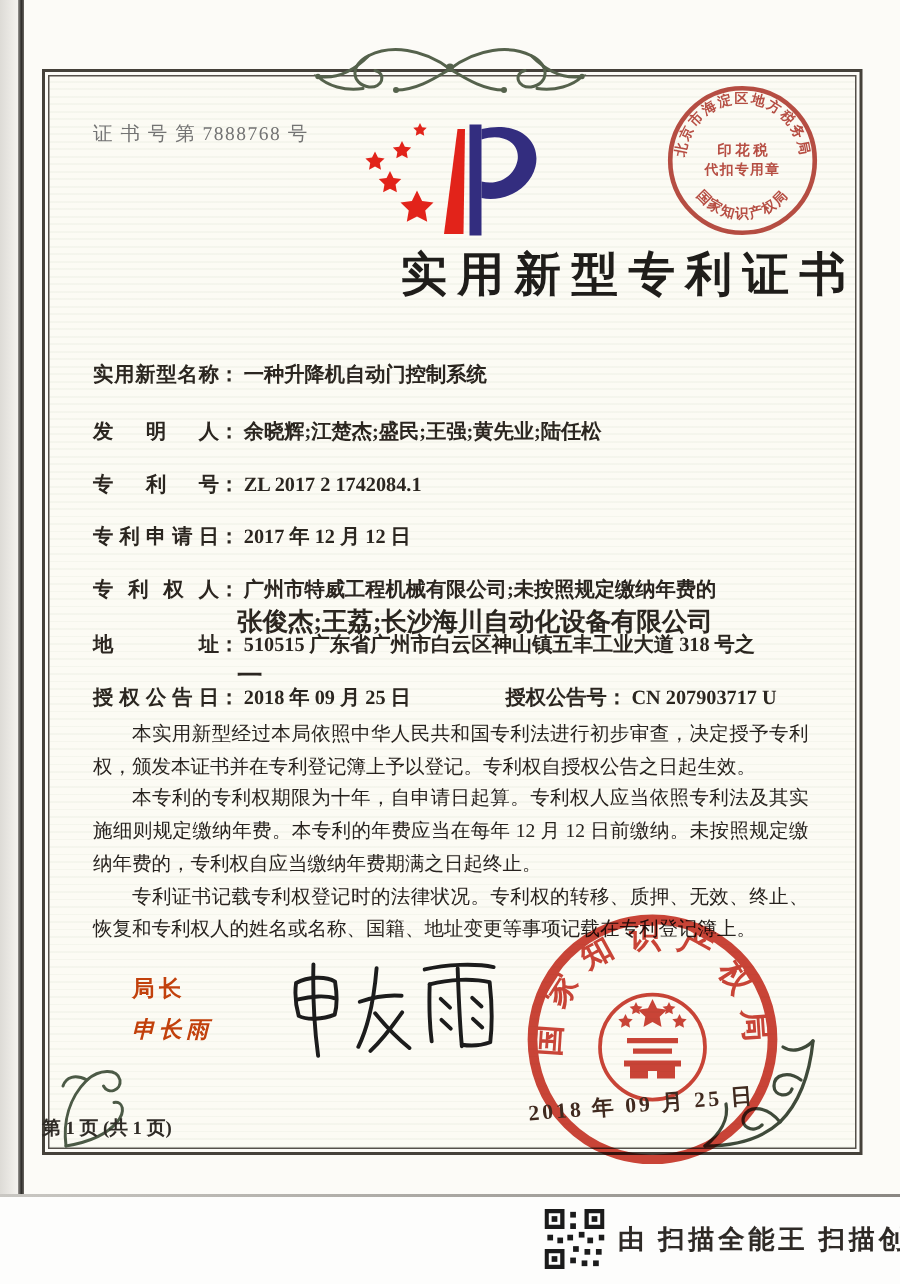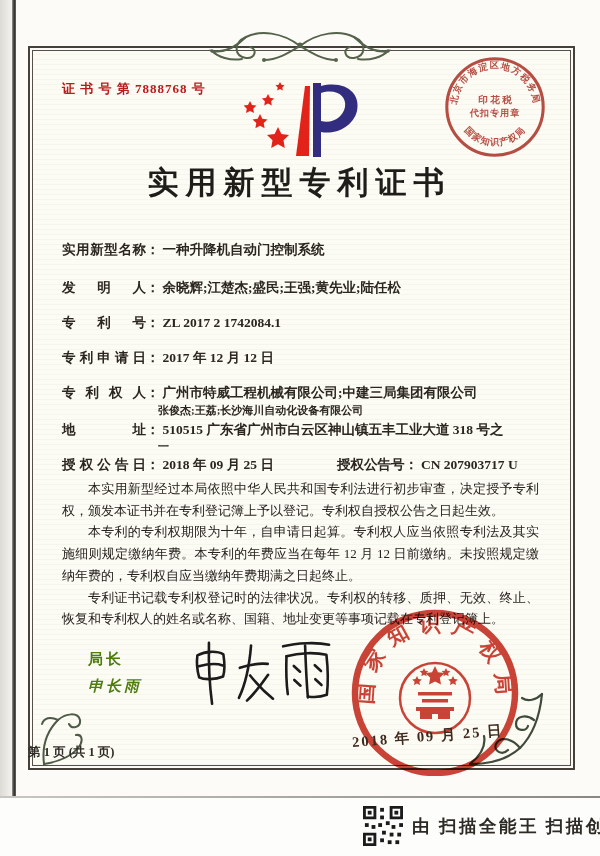--- a/index.html
+++ b/index.html
@@ -10,28 +10,28 @@
   .edge2{position:absolute;left:0;top:0;width:12px;height:100%;
         background:linear-gradient(to right,#dddbd6,#f4f2ee);}
   
   .frame{position:absolute;left:28px;top:46px;width:543px;height:720px;
          border:2.5px solid #45413a;}
   .frame-inner{position:absolute;left:2px;top:2px;right:2px;bottom:2px;
          border:1px solid #55504a;
          background:
            repeating-linear-gradient(0deg, rgba(150,172,140,0.07) 0 1px, transparent 1px 5px),
            #fcfbf4;}
-  .txt{position:absolute;color:#4d7c0f;}
-  #cert-no{left:62px;top:80px;font-size:13px;letter-spacing:1px;font-weight:700;color:#b91c1c;}
-  #title{left:28px;top:162px;width:543px;text-align:center;font-size:31px;font-weight:700;
+  .txt{position:absolute;color:#c2410c;}
+  #cert-no{left:62px;top:80px;font-size:13px;letter-spacing:1px;font-weight:400;color:#737373;}
+  #title{left:28px;top:162px;width:543px;text-align:right;font-size:31px;font-weight:700;
          letter-spacing:7px;color:#1f1d1a;}
   .row{position:absolute;left:62px;white-space:nowrap;font-size:13.5px;font-weight:600;color:#2b2620;}
   .lbl{display:inline-block;width:84px;text-align:justify;text-align-last:justify;}
   .val{margin-left:3px;}
-  .cont{position:absolute;left:158px;font-size:11px;font-weight:600;color:#2b2620;white-space:nowrap;}
+  .cont{position:absolute;left:158px;font-size:17px;font-weight:600;color:#2b2620;white-space:nowrap;}
   #paras{position:absolute;left:62px;top:478px;width:477px;font-size:13px;line-height:1.67;
          color:#27221e;text-align:justify;}
   #paras p{margin:0;text-indent:2em;font-weight:500;}
   #director-role{left:88px;top:650px;font-size:15px;font-weight:700;letter-spacing:3px;}
   #director-name{left:88px;top:677px;font-size:15px;font-weight:700;letter-spacing:3px;font-style:italic;}
   #signature{position:absolute;left:188px;top:636px;transform:rotate(-2deg);}
   #tax-stamp{position:absolute;left:442px;top:54px;opacity:.88;mix-blend-mode:multiply;}
   #main-seal{position:absolute;left:344px;top:606px;opacity:.93;mix-blend-mode:multiply;}
   #seal-date{left:352px;top:727px;font-size:14.5px;font-weight:700;letter-spacing:2px;
              color:#402a1f;transform:rotate(-4.5deg);white-space:nowrap;}
@@ -132,21 +132,21 @@
   <div class="row" style="top:279px">
     <span class="lbl">发明人</span><span>：</span><span class="val">余晓辉;江楚杰;盛民;王强;黄先业;陆任松</span>
   </div>
   <div class="row" style="top:314px">
     <span class="lbl">专利号</span><span>：</span><span class="val">ZL 2017 2 1742084.1</span>
   </div>
   <div class="row" style="top:349px">
     <span class="lbl">专利申请日</span><span>：</span><span class="val">2017 年 12 月 12 日</span>
   </div>
   <div class="row" style="top:384px">
-    <span class="lbl">专利权人</span><span>：</span><span class="val">广州市特威工程机械有限公司;中建三局集团有限公司</span>
+    <span class="lbl">专利权人</span><span>：</span><span class="val">广州市特威工程机械有限公司;未按照规定缴纳年费的</span>
   </div>
   <div class="cont" style="top:403px">张俊杰;王荔;长沙海川自动化设备有限公司</div>
   <div class="row" style="top:421px">
     <span class="lbl">地址</span><span>：</span><span class="val">510515 广东省广州市白云区神山镇五丰工业大道 318 号之</span>
   </div>
   <div class="cont" style="top:439px">一</div>
   <div class="row" style="top:456px">
     <span class="lbl">授权公告日</span><span>：</span><span class="val">2018 年 09 月 25 日</span>
   </div>
   <div class="row" style="top:456px;left:337px">

